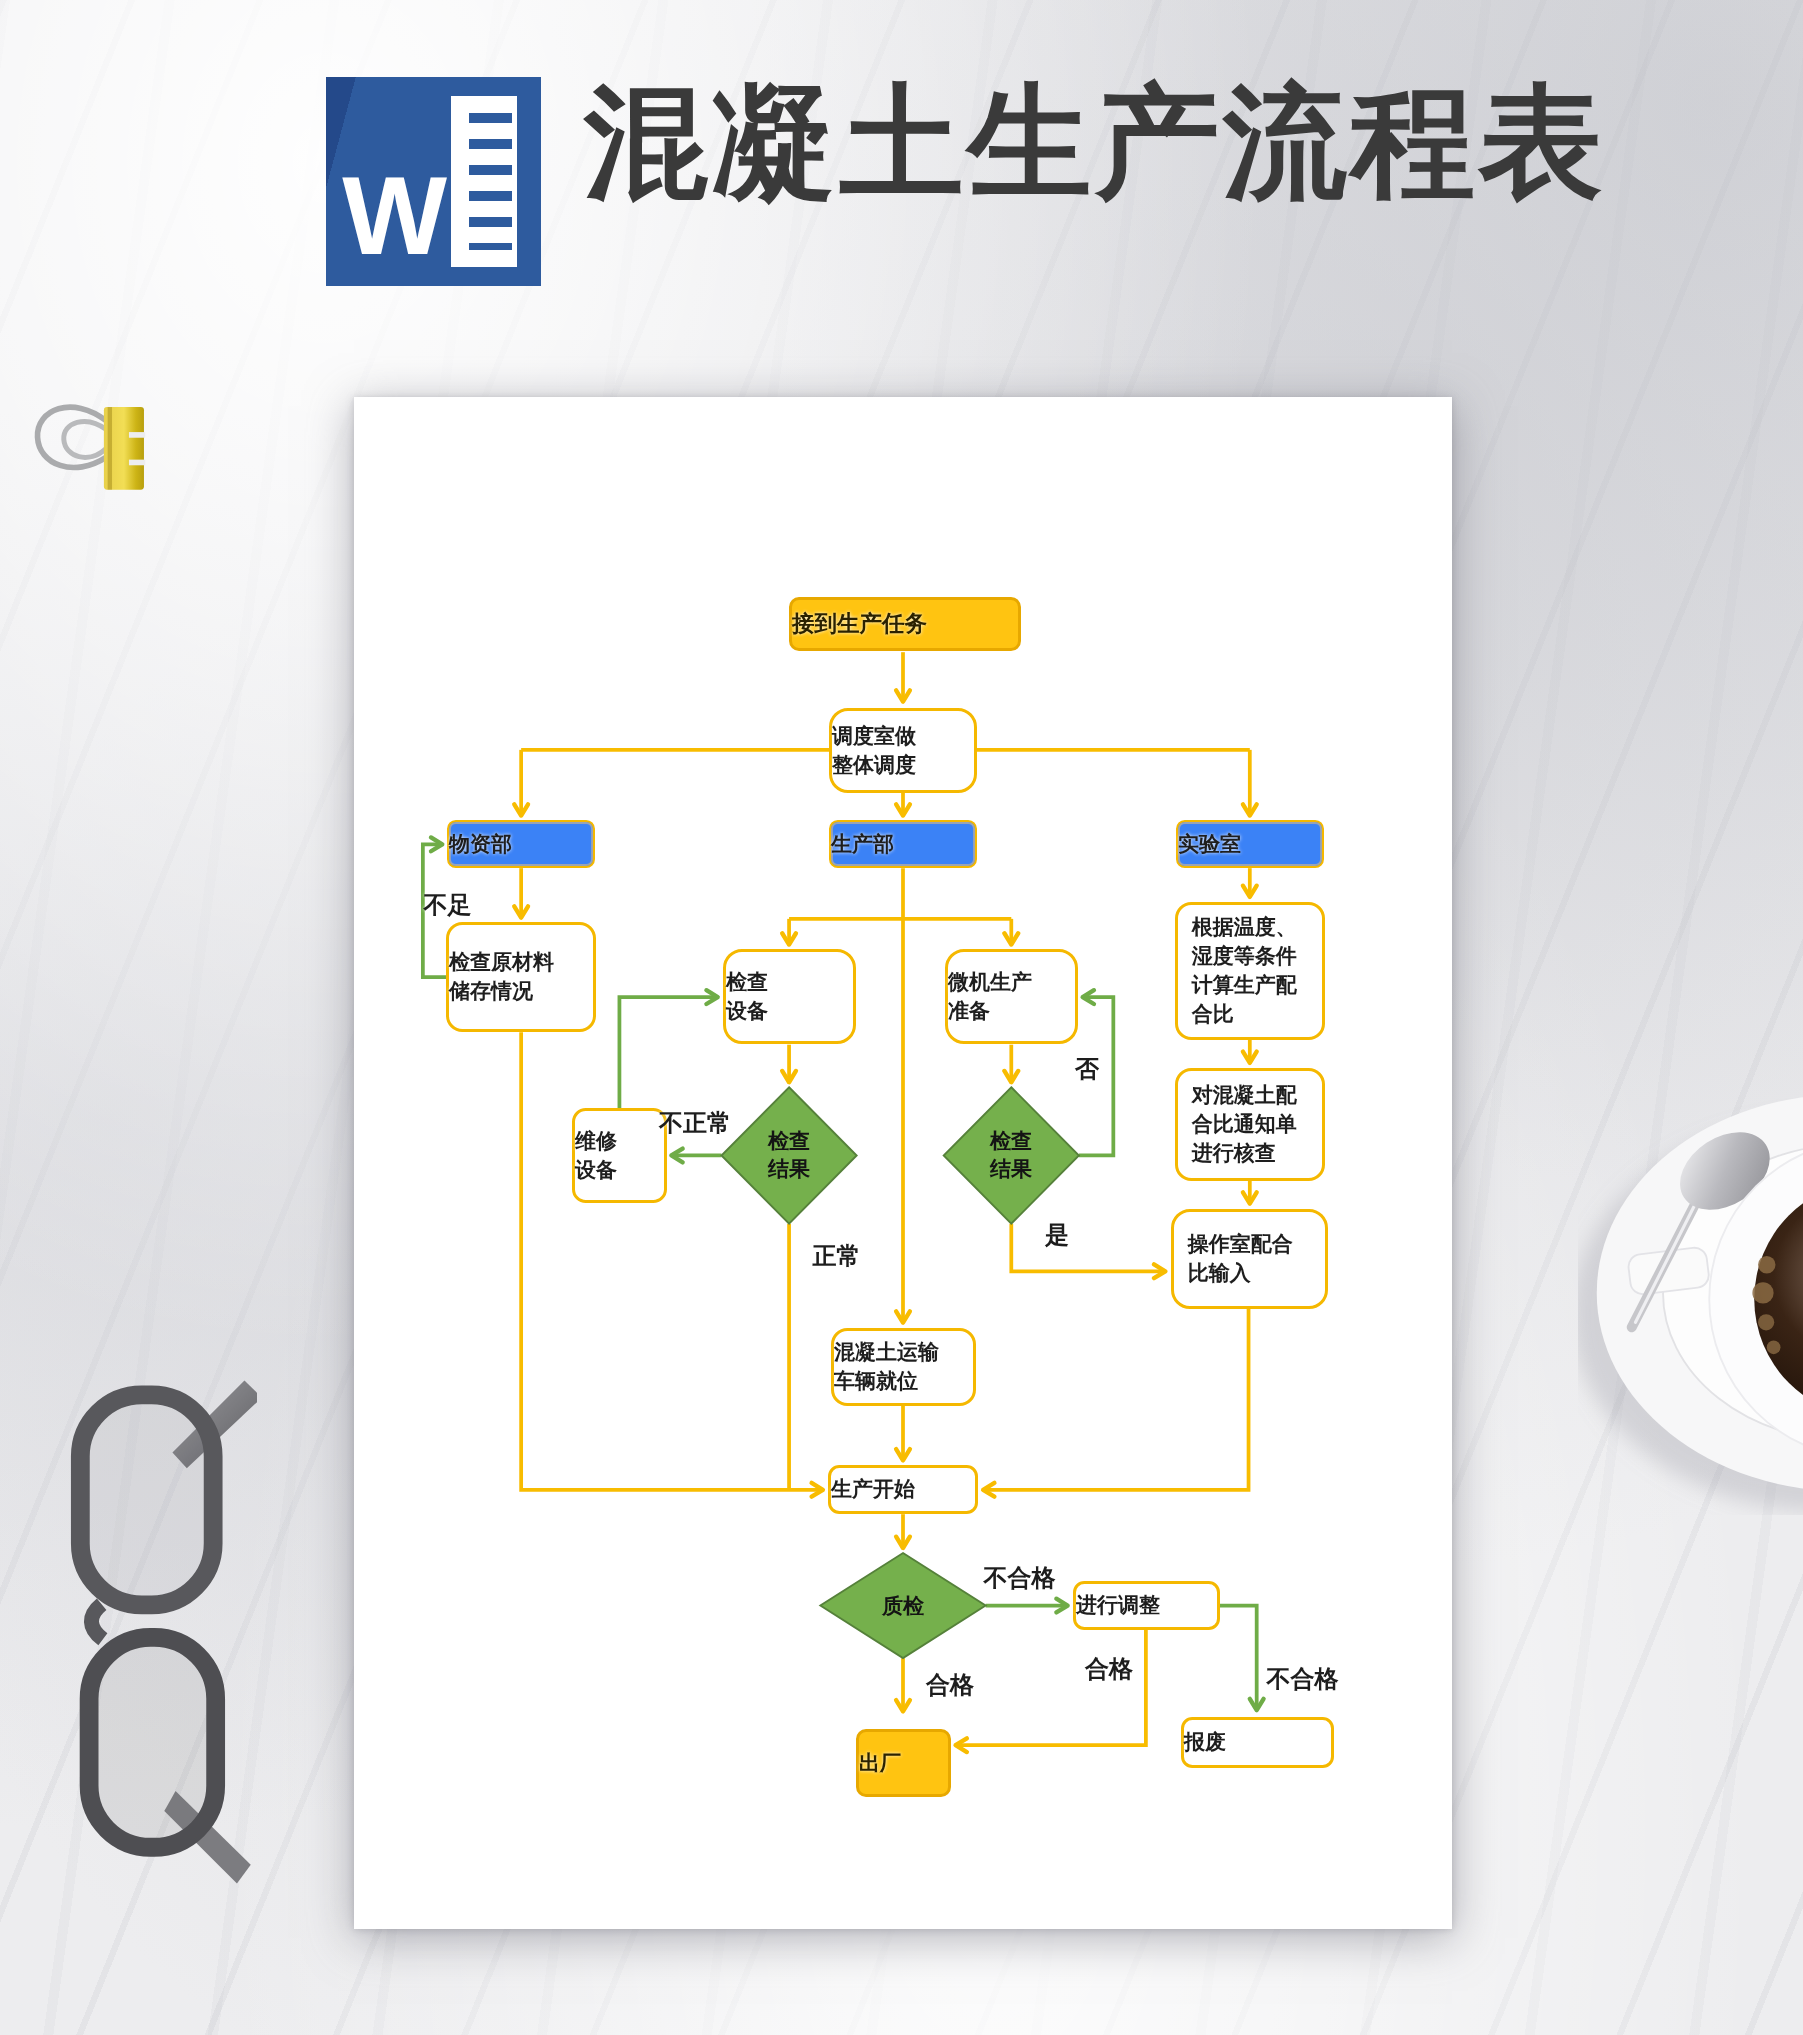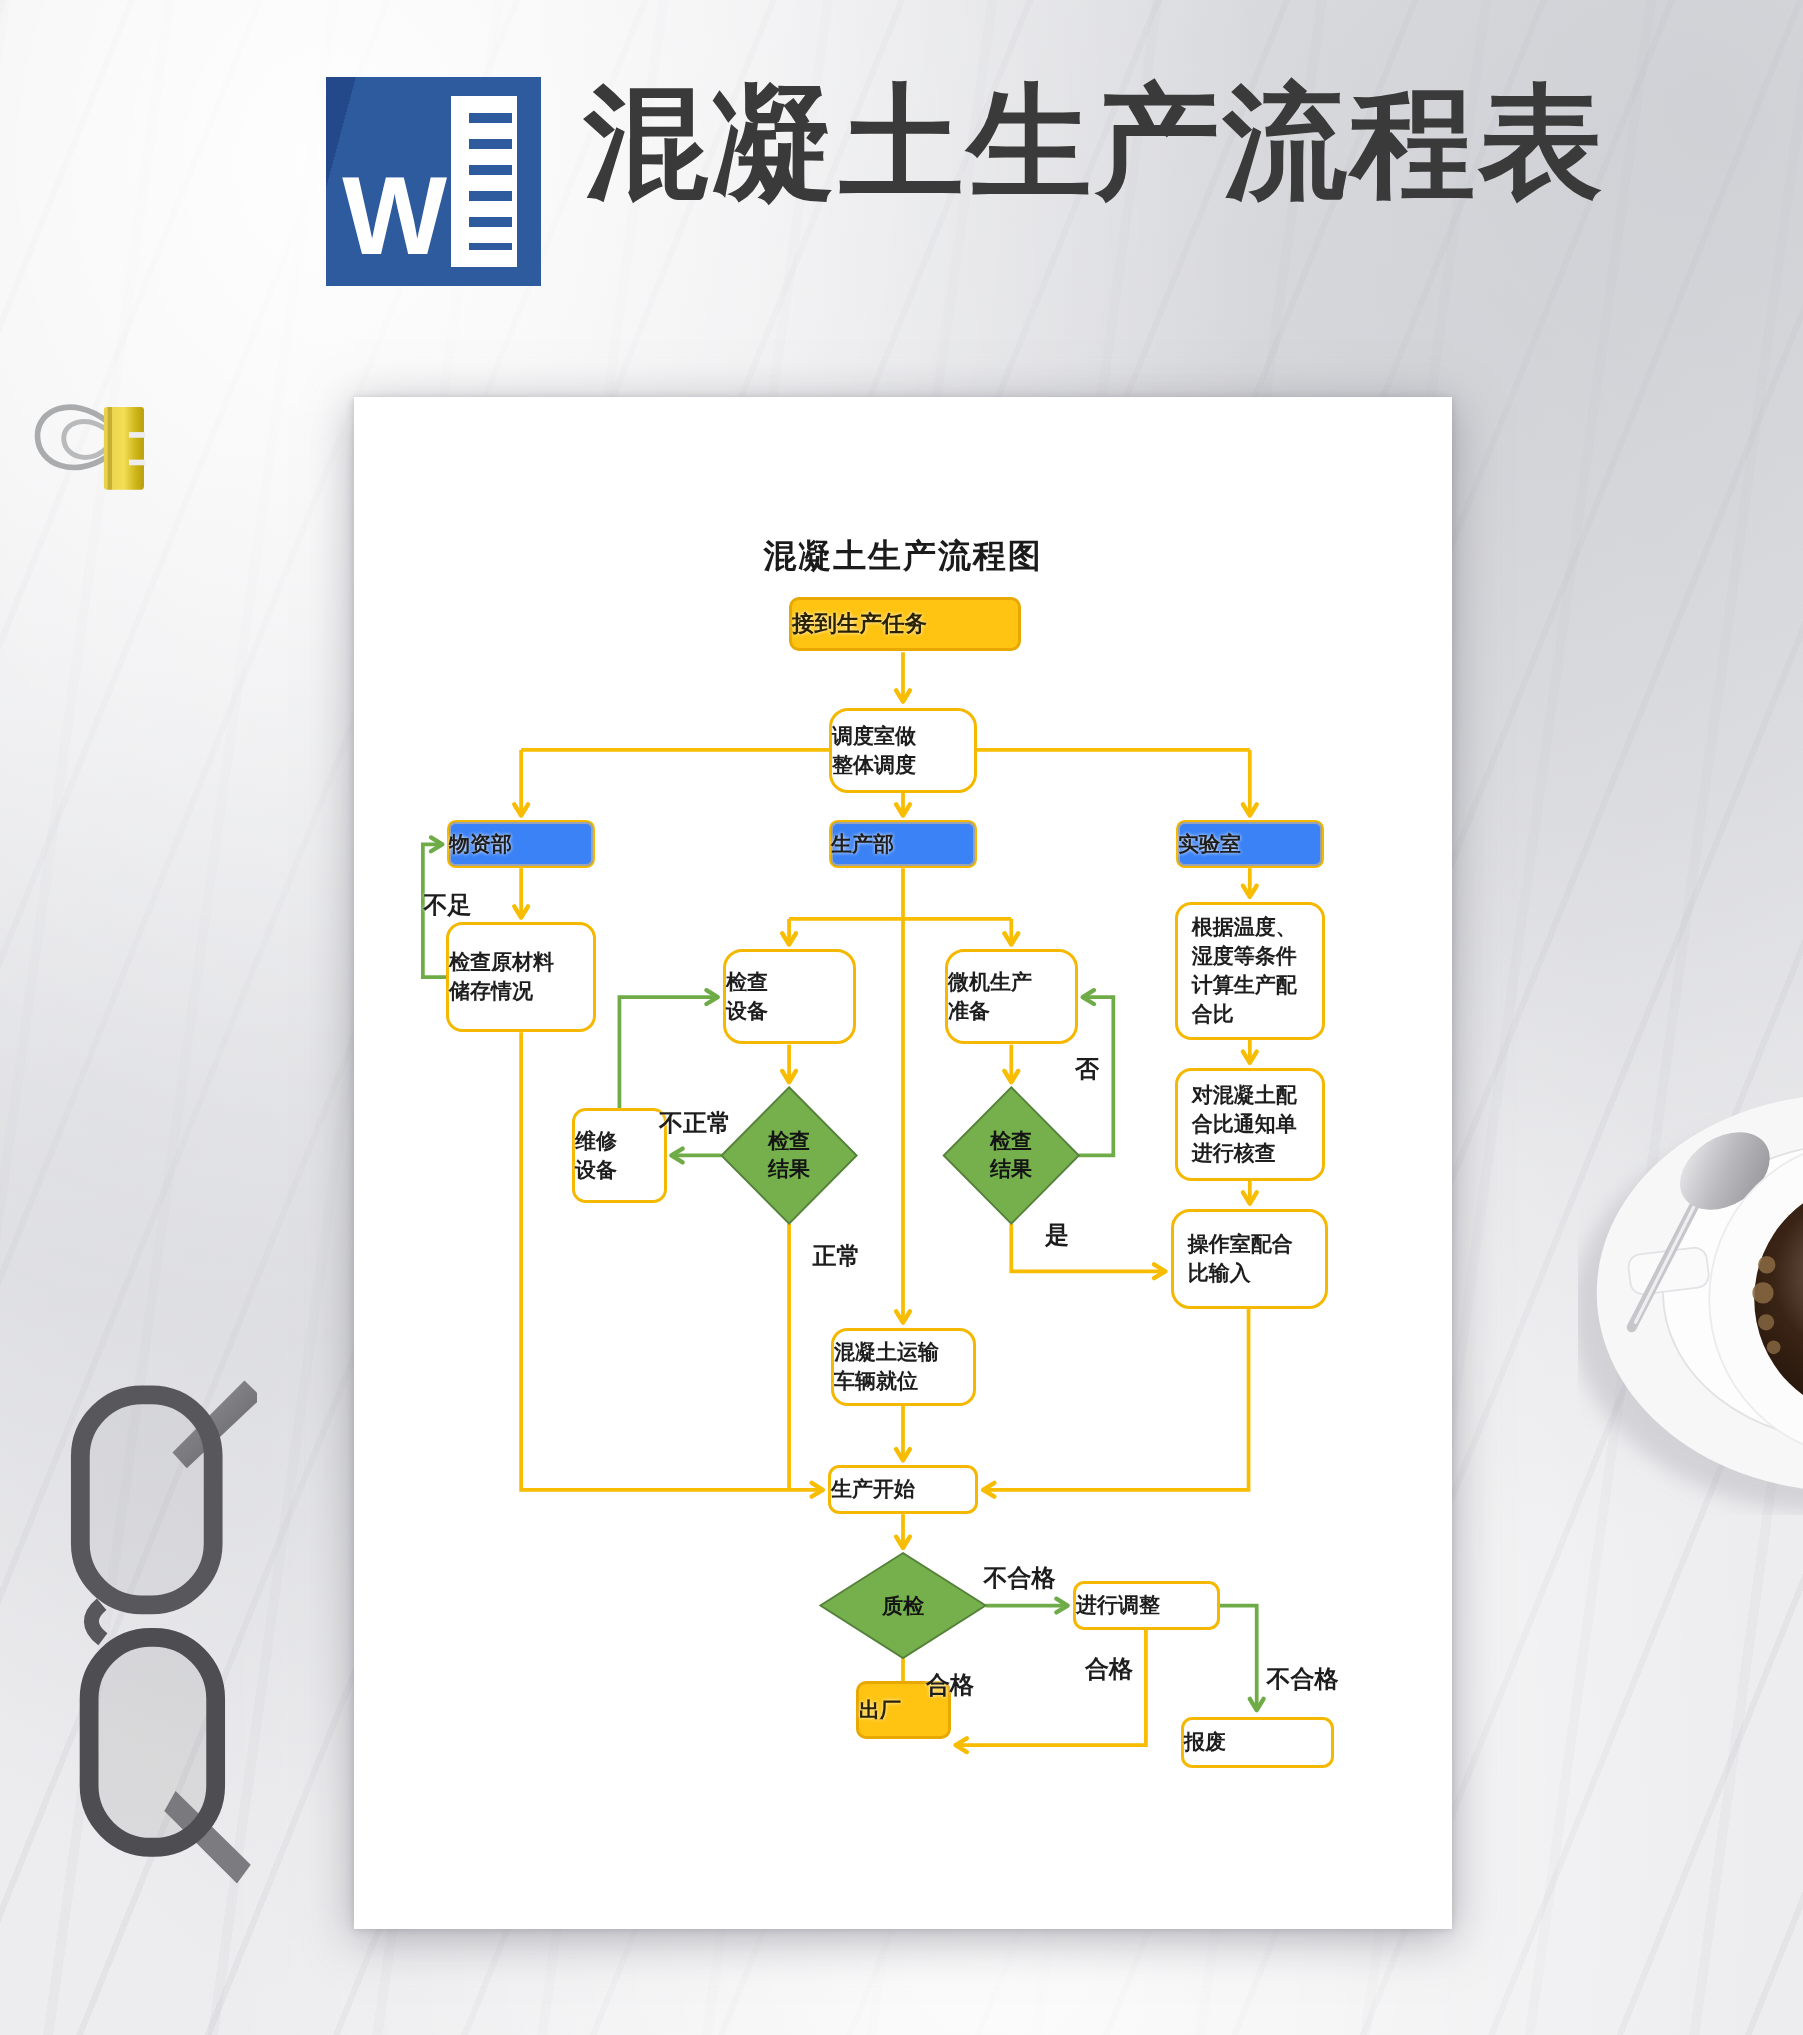--- a/index.html
+++ b/index.html
@@ -120,21 +120,20 @@
   <div class="word-icon">
     <div class="doc">
       <div class="doc-lines"></div>
     </div>
     <div class="w">W</div>
   </div>
   <div class="main-title">混凝土生产流程表</div>
 
   <div class="doc-page">
 
-    <div class="chart-title">混凝土生产流程图</div>
 
     <svg class="connectors" viewBox="0 0 1754 2446">
       <defs>
         <marker id="ay" markerUnits="userSpaceOnUse" markerWidth="36" markerHeight="36" refX="26" refY="17" orient="auto">
           <path d="M8,6 L26,17 L8,28" fill="none" stroke="#F8BC00" stroke-width="7" stroke-linecap="round" stroke-linejoin="round"></path>
         </marker>
         <marker id="ag" markerUnits="userSpaceOnUse" markerWidth="36" markerHeight="36" refX="26" refY="17" orient="auto">
           <path d="M8,6 L26,17 L8,28" fill="none" stroke="#6FAC47" stroke-width="7" stroke-linecap="round" stroke-linejoin="round"></path>
         </marker>
       </defs>
@@ -241,21 +240,21 @@
     </div>
 
     <div class="fc-box" style="left:474px;top:1068px;width:150px;height:49px;border-radius:11.3px">
       <span>生产开始</span>
     </div>
 
     <div class="fc-box" style="left:719px;top:1184px;width:147px;height:49px;border-radius:11.3px">
       <span>进行调整</span>
     </div>
 
-    <div class="fc-box filled" style="left:502px;top:1284px;width:95px;height:58px">
+    <div class="fc-box filled" style="left:502px;top:1332px;width:95px;height:68px">
       <span>出厂</span>
     </div>
 
     <div class="fc-box" style="left:827px;top:1320px;width:153px;height:51px;border-radius:11.3px">
       <span>报废</span>
     </div>
 
     <div class="dtext" style="left:385px;top:730px;width:100px">
       <div>检查</div>
       <div>结果</div>

